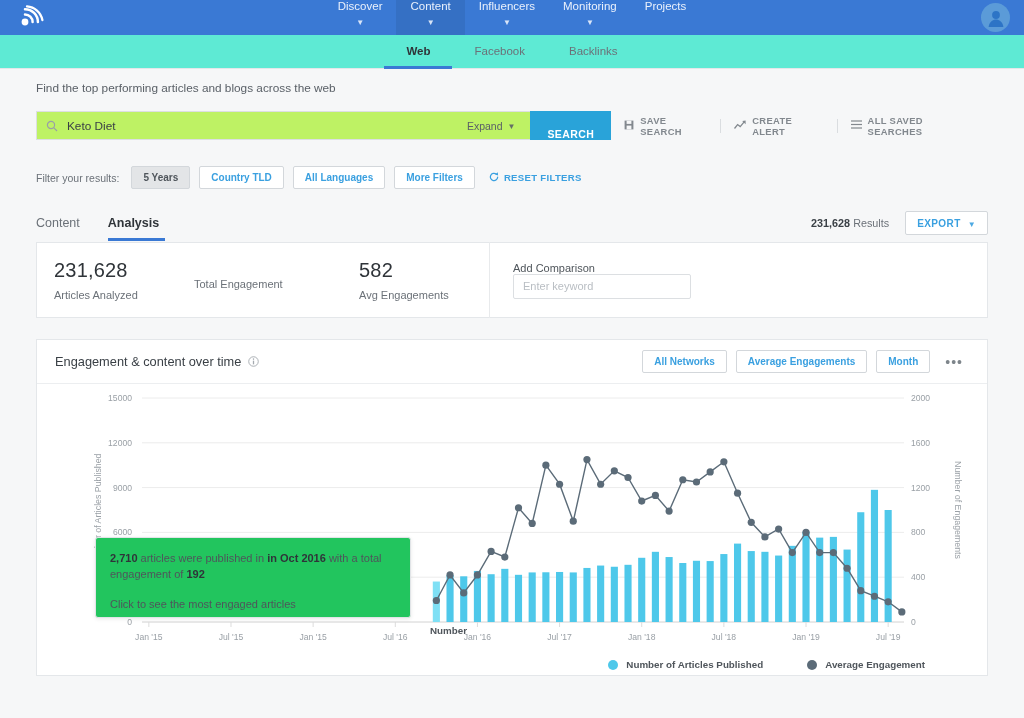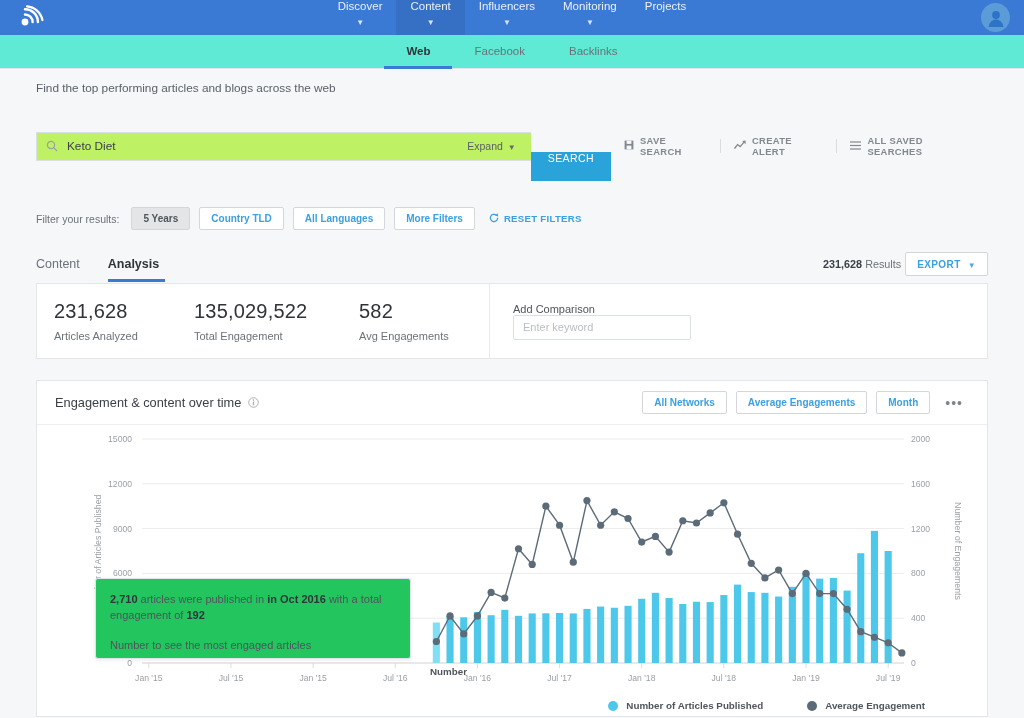--- a/index.html
+++ b/index.html
@@ -67,22 +67,22 @@
     display: flex; align-items: center; padding: 0 9px;
   }
   .search-icon { color: #9aa0a6; margin-right: 9px; display: flex; }
   .search-value { flex: 1; font-size: 11.8px; color: #3a4046; }
   .expand {
     font-size: 10.5px; color: #5a6067; display: flex;
     align-items: center; gap: 5px; cursor: pointer; padding-right: 6px;
   }
   .search-btn {
     height: 29px; background: #29a3d9; color: #fff;
-    font-size: 10.5px; font-weight: normal; letter-spacing: .4px;
-    display: flex; align-items: flex-start; padding: 0 17px; cursor: pointer; margin-top: 41px;
+    font-size: 10.5px; font-weight: bold; letter-spacing: .4px;
+    display: flex; align-items: flex-end; padding: 0 17px; cursor: pointer;
   }
   .search-actions {
     margin-left: auto; display: flex; align-items: center;
     color: #82888e; font-size: 9.4px; font-weight: bold; letter-spacing: .35px;
   }
   .sa-item { display: flex; align-items: center; gap: 6px; padding: 0 13px; cursor: pointer; }
   .sa-sep { width: 1px; height: 14px; background: #dadde0; }
 
   
   .filter-row { margin-top: 26px; display: flex; align-items: center; gap: 9px; }
@@ -100,21 +100,21 @@
   }
 
   
   .ctabs { margin-top: 22px; display: flex; align-items: flex-end; position: relative; }
   .ctab {
     font-size: 12.5px; color: #6b7178; padding: 0 6px 8px 0;
     margin-right: 22px; cursor: pointer; border-bottom: 3px solid transparent;
   }
   .ctab.active { color: #2f3439; font-weight: bold; border-bottom-color: #3a79d4; }
   .results-wrap {
-    margin-left: auto; display: flex; align-items: center; gap: 4px; padding-bottom: 6px;
+    margin-left: auto; display: flex; align-items: center; gap: 16px; padding-bottom: 6px;
   }
   .results-text { font-size: 10.8px; color: #6b7178; }
   .results-text b { color: #3a4046; }
   .export-btn {
     border: 1px solid #d3d7db; background: #fff; color: #3aa0e0;
     font-size: 10px; font-weight: bold; letter-spacing: .4px;
     height: 24px; display: flex; align-items: center; gap: 7px;
     padding: 0 11px; cursor: pointer; border-radius: 2px;
   }
 
@@ -333,21 +333,20 @@
       </div>
     </div>
   </div>
 
   <div class="card stats-card">
     <div class="stat stat-0">
       <div class="value">231,628</div>
       <div class="label">Articles Analyzed</div>
     </div>
     <div class="stat stat-1">
-      <div class="value">135,029,522</div>
       <div class="label">Total Engagement</div>
     </div>
     <div class="stat stat-2">
       <div class="value">582</div>
       <div class="label">Avg Engagements</div>
     </div>
     <div class="compare">
       <div class="compare-label">Add Comparison</div>
       <input class="compare-input" type="text" placeholder="Enter keyword" style="">
     </div>
@@ -497,21 +496,21 @@
           <line x1="769.009090909091" y1="238" x2="769.009090909091" y2="243" stroke="#dcdcdc" stroke-width="1"></line>
           <text x="769.009090909091" y="256" text-anchor="middle" class="axis-text">Jan '19</text>
           <line x1="851.1545454545455" y1="238" x2="851.1545454545455" y2="243" stroke="#dcdcdc" stroke-width="1"></line>
           <text x="851.1545454545455" y="256" text-anchor="middle" class="axis-text">Jul '19</text>
         </svg>
 
       <div class="tooltip">
         <div>
           <b>2,710</b><span> articles were published in </span><b>in Oct 2016</b><span> with a total engagement of </span><b>192</b>
         </div>
-        <div class="second">Number to see the most engaged articles</div>
+        <div class="second">Click to see the most engaged articles</div>
       </div>
 
       <div class="legend-clipped">
         <span class="dot" id="legend-dot-clipped" style="background: rgb(78, 200, 234);"></span>
         <span>Number of Articles Published</span>
       </div>
 
       <div class="legend-row right">
         <div class="legend-item">
           <span class="dot" id="legend-dot-0" style="background: rgb(78, 200, 234);"></span>

